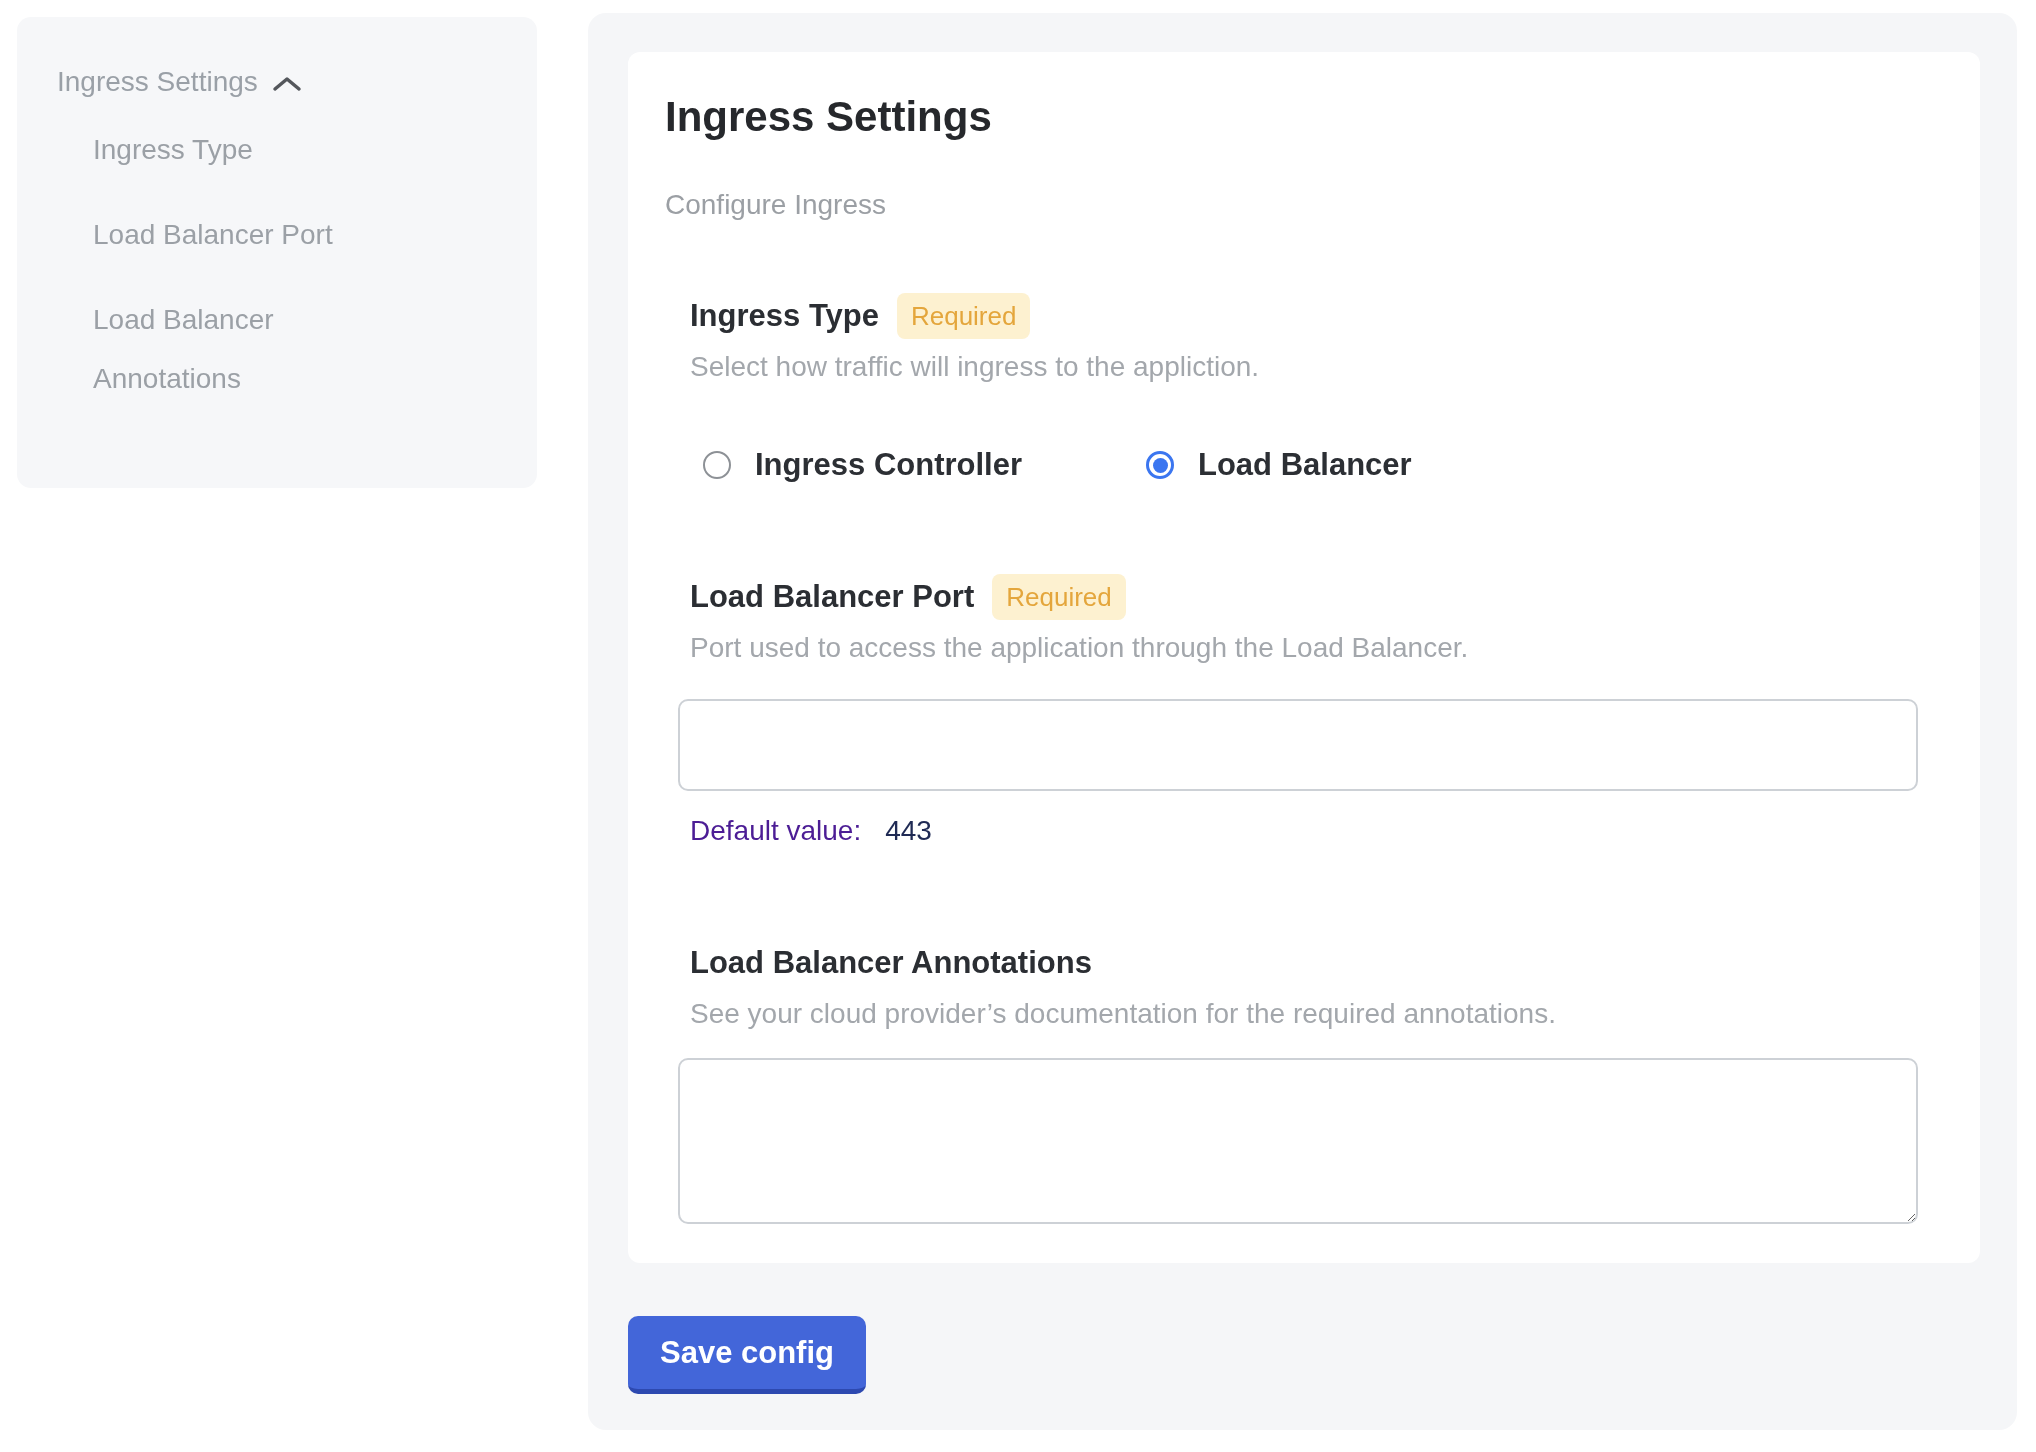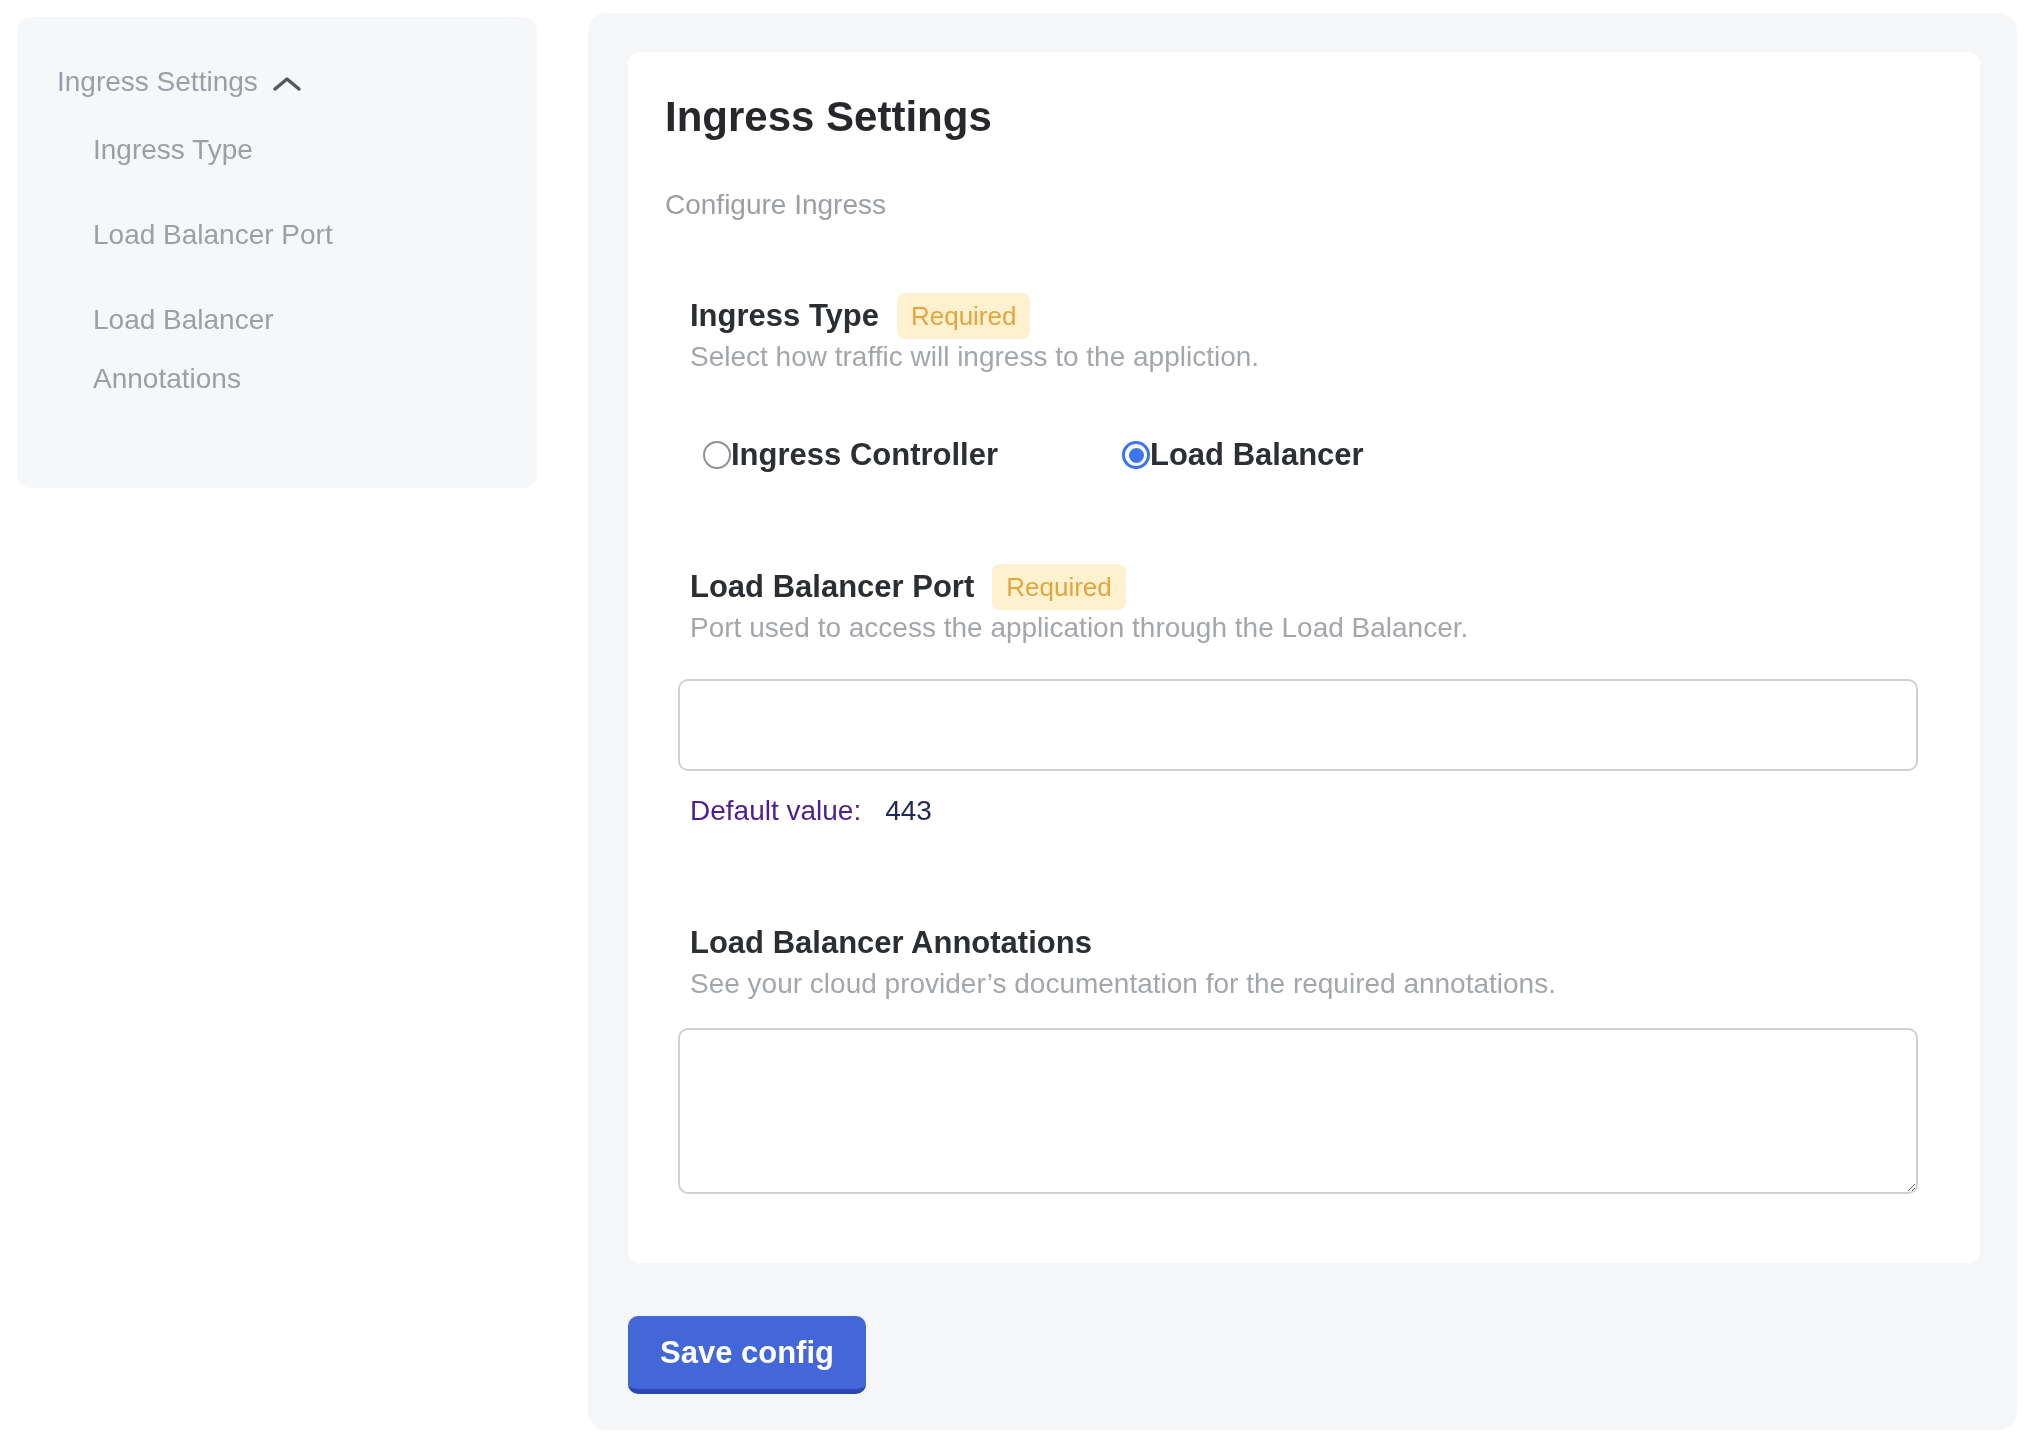--- a/index.html
+++ b/index.html
@@ -85,21 +85,21 @@
     margin-left: 18px;
     background: var(--badge-bg, #fdf1d0);
     color: var(--badge-text, #e4a63c);
     font-size: 26px;
     line-height: 26px;
     padding: 10px 14px;
     border-radius: 8px;
     text-align: center;
   }
   .field-desc {
-    margin-top: 2px;
+    margin-top: 12px;
     font-size: 28px;
     line-height: 32px;
     color: #a3a7ac;
   }
 
   
   .radio-row {
     margin-top: 64px;
     display: flex;
     align-items: center;
@@ -125,20 +125,21 @@
   .radio.checked::after {
     content: "";
     position: absolute;
     left: 50%; top: 50%;
     width: 15px; height: 15px;
     margin: -7.5px 0 0 -7.5px;
     border-radius: 50%;
     background: var(--accent-blue, #3b76f0);
   }
   .radio-label {
+    margin-left: 24px;
     font-size: 31px;
     font-weight: 600;
     color: #2c2f34;
   }
 
   
   .text-input {
     display: block;
     margin-top: 35px;
     margin-left: -12px;

